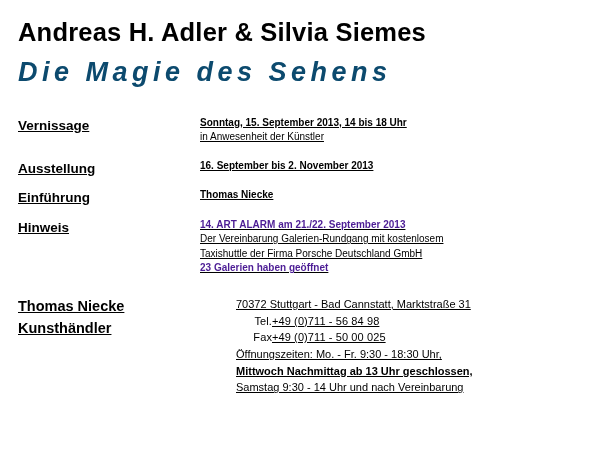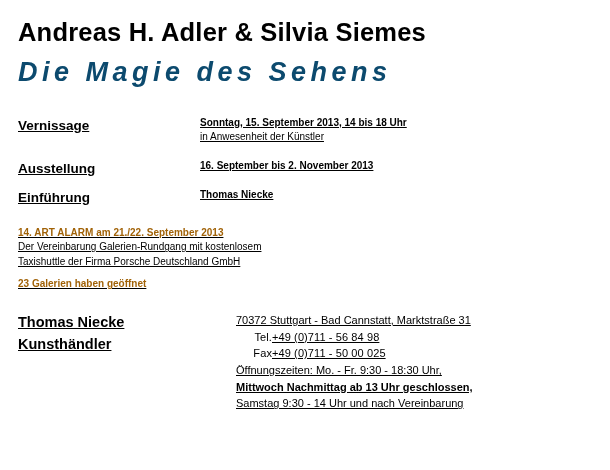--- a/index.html
+++ b/index.html
@@ -52,21 +52,21 @@
     font-size: 13.5px;
     font-weight: bold;
     line-height: 1.45;
   }
   .value {
     flex: 1 1 auto;
     font-size: 10px;
     line-height: 1.45;
   }
   .b { font-weight: bold; }
-  .pink { color: #a16207; margin-top: 8px; }
+  .pink { color: #4c1d95; }
   .n { font-weight: normal; }
   .gap-sm { height: 10px; }
   .gap-md { height: 14px; }
   .gap-lg { height: 20px; }
   .line { display: block; }
   .dealer .label {
     font-size: 14.5px;
     font-weight: bold;
     line-height: 1.5;
   }
@@ -116,20 +116,21 @@
     <div class="row">
       <div class="label">Einführung</div>
       <div class="value">
         <span class="line b">Thomas Niecke</span>
       </div>
     </div>
 
     <div class="gap-sm"></div>
 
     <div class="row">
+      <div class="label">Hinweis</div>
       <div class="value">
         <span class="line b pink">14. ART ALARM am 21./22. September 2013</span>
         <span class="line n">Der Vereinbarung Galerien-Rundgang mit kostenlosem</span>
         <span class="line n">Taxishuttle der Firma Porsche Deutschland GmbH</span>
         <span class="line b pink">23 Galerien haben geöffnet</span>
       </div>
     </div>
 
     <div class="gap-lg"></div>
 

